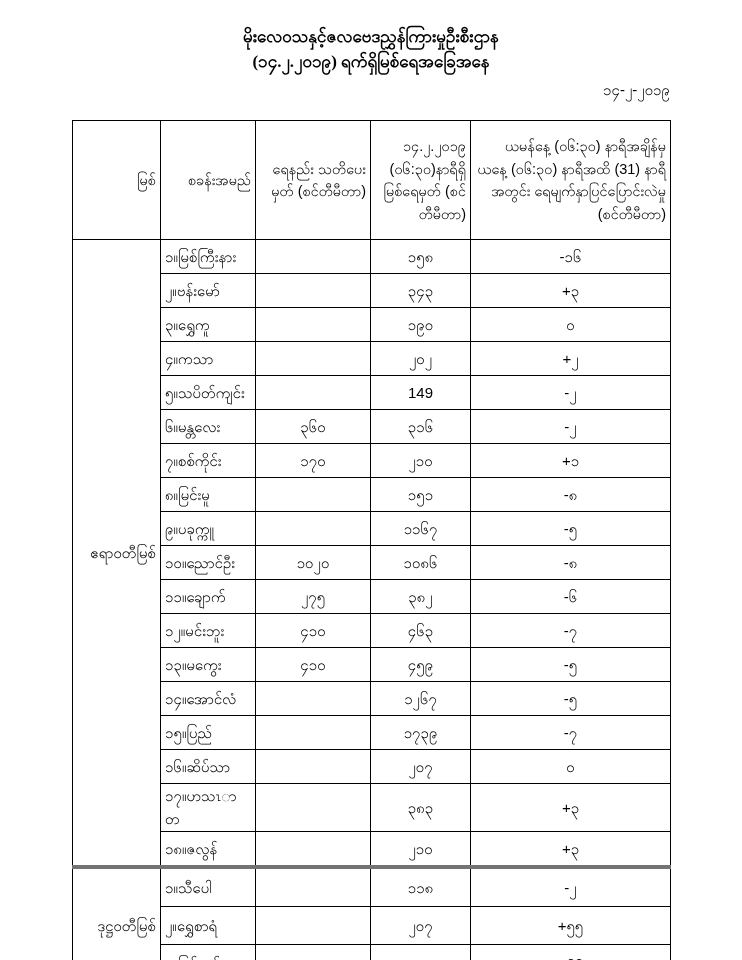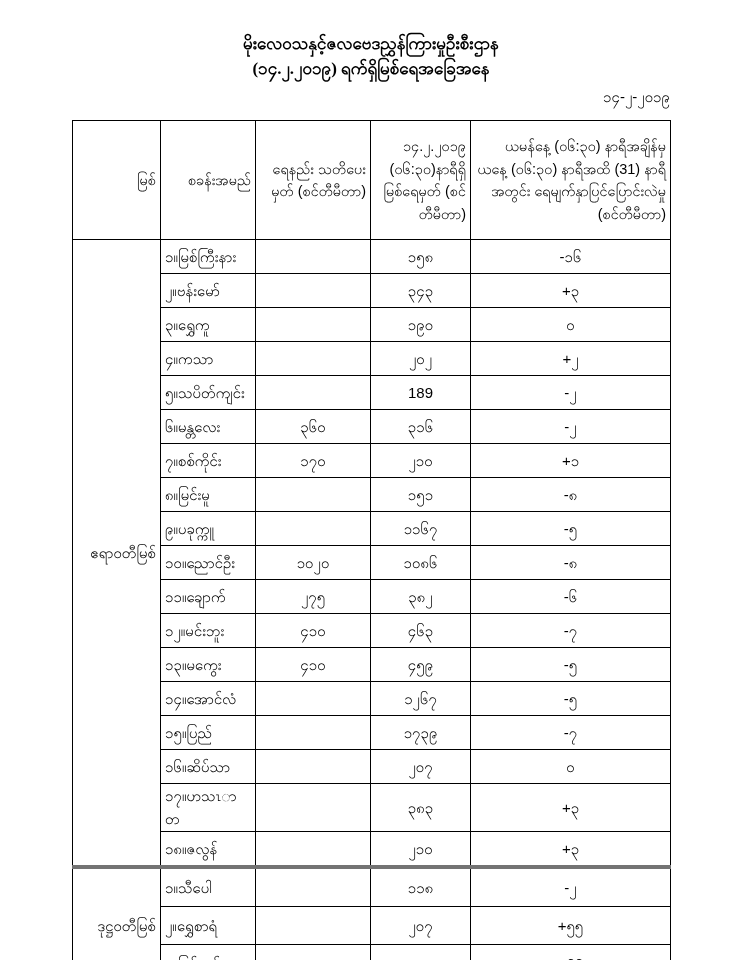--- a/index.html
+++ b/index.html
@@ -2,27 +2,27 @@
 <html><head>
 <meta charset="utf-8">
 <style>
   html,body{margin:0;padding:0;background:#ffffff;}
   .page{
     position:relative;width:742px;height:960px;background:#ffffff;color:#000;
     font-family:"Liberation Sans",sans-serif;overflow:hidden;
   }
   .title{
     text-align:center;font-weight:bold;font-size:17px;line-height:1.45;
-    padding-top:32px;
+    padding-top:25px;
   }
   .subtitle{
     text-align:center;font-weight:bold;font-size:17px;line-height:1.45;font-family:Liberation Serif, serif;
   }
   .date-line{
-    width:598px;margin:6px 0 11px 72px;text-align:right;font-size:15px;
+    width:598px;margin:6px 0 18px 72px;text-align:right;font-size:15px;
   }
   table.report{
     border-collapse:collapse;table-layout:fixed;
     margin-left:72px;width:598px;
   }
   table.report th, table.report td{
     border:1.5px solid #000;padding:1px 4px;font-size:15px;line-height:1.5;
     overflow:hidden;
   }
   table.report thead th{
@@ -86,21 +86,21 @@
       </tr>
       <tr>
         <td class="station">၄။ကသာ</td>
         <td class="num"></td>
         <td class="num">၂၀၂</td>
         <td class="num">+၂</td>
       </tr>
       <tr>
         <td class="station">၅။သပိတ်ကျင်း</td>
         <td class="num"></td>
-        <td class="num">189</td>
+        <td class="num">149</td>
         <td class="num">-၂</td>
       </tr>
       <tr>
         <td class="station">၆။မန္တလေး</td>
         <td class="num">၃၆၀</td>
         <td class="num">၃၁၆</td>
         <td class="num">-၂</td>
       </tr>
       <tr>
         <td class="station">၇။စစ်ကိုင်း</td>

